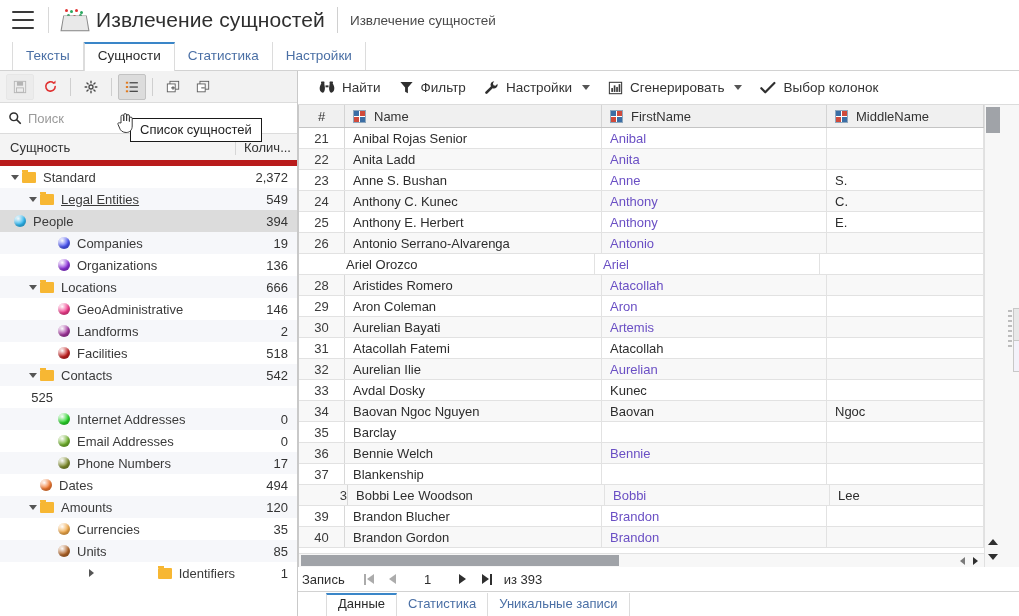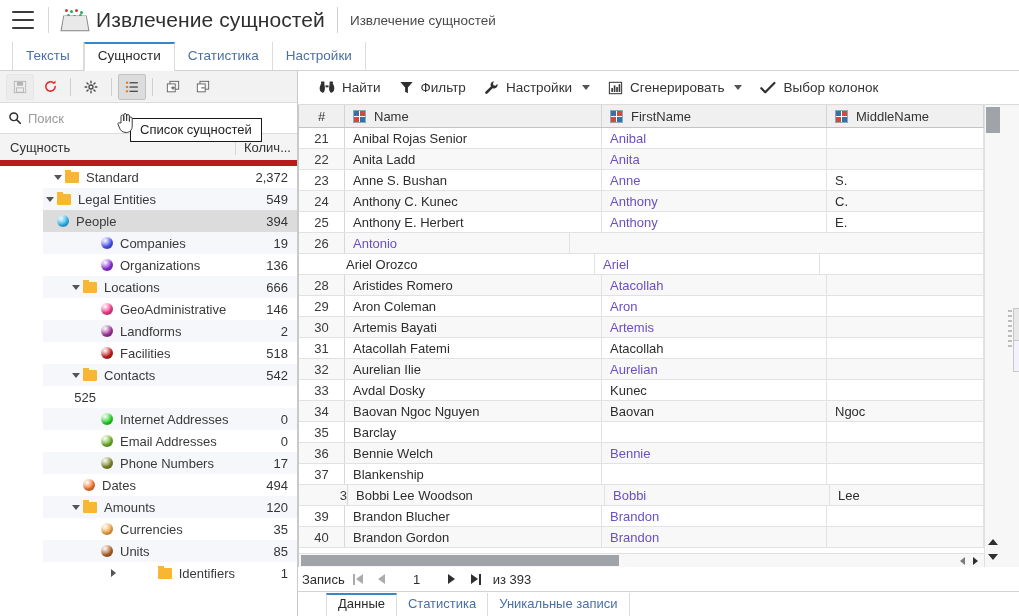--- a/index.html
+++ b/index.html
@@ -41,21 +41,21 @@
   .tbtn.dis{opacity:.45;cursor:default;background:#e6e6e6;border:1px solid #d8d8d8;}
   .tsep{width:1px;height:18px;background:#cfcfcf;margin:0 4px;}
 
   .searchrow{height:30px;display:flex;align-items:center;padding:0 8px;border-bottom:1px solid #dcdcdc;background:#fff;flex:none;gap:6px;}
   .searchrow .ph{color:#9a9a9a;font-size:13px;}
 
   .treehead{height:26px;display:flex;align-items:center;background:#f4f4f4;border-bottom:6px solid #b91c1c;flex:none;font-size:13px;color:#333;}
   .treehead .c1{flex:1;padding-left:10px;}
   .treehead .c2{width:62px;padding-left:8px;border-left:1px solid #d6d6d6;box-sizing:border-box;}
 
-  .tree{flex:1;overflow:hidden;background:#fff;margin-left:43px;}
+  .tree{flex:1;overflow:hidden;background:#fff;}
   .trow{height:22px;display:flex;align-items:center;font-size:13px;color:#3a3a3a;}
   .trow:nth-child(even){background:#f6f7fa;}
   .trow.sel{background:#dcdcdc;}
   .trow .lbl{flex:1;display:flex;align-items:center;overflow:hidden;white-space:nowrap;}
   .trow .cnt{width:62px;text-align:right;padding-right:9px;box-sizing:border-box;color:#333;}
   .arrow{width:14px;height:14px;flex:none;display:flex;align-items:center;justify-content:center;cursor:pointer;}
   .arrow.down::before{content:"";border-left:4px solid transparent;border-right:4px solid transparent;border-top:5px solid #555;}
   .arrow.right::before{content:"";border-top:4px solid transparent;border-bottom:4px solid transparent;border-left:5px solid #555;}
   .arrow.none::before{content:"";}
   .folder{width:14px;height:11px;flex:none;margin-right:7px;background:#f7b733;border-radius:1px;position:relative;}
@@ -96,21 +96,21 @@
 
   
   .hsbrow{height:13px;display:flex;align-items:center;background:#f7f7f7;border-top:1px solid #e2e2e2;flex:none;}
   .hsb{height:11px;background:#a0a3a8;margin:1px 0 1px 2px;}
   .hspace{flex:1;}
   .hsarrows{display:flex;align-items:center;gap:8px;padding-right:6px;}
   .hsarrows .l{width:0;height:0;border-top:4px solid transparent;border-bottom:4px solid transparent;border-right:5px solid #7a7a7a;}
   .hsarrows .r{width:0;height:0;border-top:4px solid transparent;border-bottom:4px solid transparent;border-left:5px solid #2f2f2f;}
 
   .pager{height:24px;display:flex;align-items:center;gap:2px;padding-left:4px;background:#fff;flex:none;font-size:13px;color:#2d2d2d;}
-  .pager .lab{margin-right:0;}
+  .pager .lab{margin-right:11px;}
   .pbtn{width:22px;height:20px;display:flex;align-items:center;justify-content:center;cursor:pointer;}
   .pbtn.dis{opacity:.40;}
   .pgnum{min-width:44px;text-align:center;}
   .ptri-r{width:0;height:0;border-top:5px solid transparent;border-bottom:5px solid transparent;border-left:7px solid #2f2f2f;}
   .ptri-l{width:0;height:0;border-top:5px solid transparent;border-bottom:5px solid transparent;border-right:7px solid #2f2f2f;}
   .pbar{width:2px;height:11px;background:#2f2f2f;}
 
   .btabs{height:24px;display:flex;align-items:flex-end;padding-left:28px;border-top:1px solid #d2d2d2;background:#fff;flex:none;}
   .btab{padding:3px 11px 4px;font-size:13px;color:#4a6fa5;border-right:1px solid #dcdcdc;cursor:pointer;line-height:16px;}
   .btab:first-child{border-left:1px solid #dcdcdc;}
@@ -236,21 +236,21 @@
       <div class="tree" id="tree">
           <div class="trow">
             <div class="lbl" style="padding-left: 8px;">
               <div class="arrow down"></div>
               <div class="folder"></div>
               <span>Standard</span>
             </div>
             <div class="cnt">2,372</div>
           </div>
           <div class="trow">
-            <div class="lbl" style="">
+            <div class="lbl" style="padding-left: 26px; text-decoration: underline;">
               <div class="arrow down"></div>
               <div class="folder"></div>
               <span>Legal Entities</span>
             </div>
             <div class="cnt">549</div>
           </div>
           <div class="trow sel">
             <div class="lbl" style="">
               <div class="arrow none"></div>
               <div class="dot" style="background: radial-gradient(circle at 35% 30%, rgba(255, 255, 255, 0.8) 0%, rgb(47, 183, 240) 55%, rgb(47, 183, 240) 100%);"></div>
@@ -545,20 +545,23 @@
                   <span class="link">Anthony</span>
                 </div>
                 <div class="gc" style="flex: 1 1 0%;">
                   <span>E.</span>
                 </div>
               </div>
               <div class="grow">
                 <div class="gc num" style="width: 46px;">
                   <span>26</span>
                 </div>
+                <div class="gc" style="width: 257px;">
+                  <span>Antonio Serrano-Alvarenga</span>
+                </div>
                 <div class="gc" style="width: 225px;">
                   <span class="link">Antonio</span>
                 </div>
                 <div class="gc" style="flex: 1 1 0%;">
                   <span></span>
                 </div>
               </div>
               <div class="grow">
                 <div class="gc num" style="width: 39px; margin-top: 40px;">
                   <span>27</span>
@@ -599,21 +602,21 @@
                 </div>
                 <div class="gc" style="flex: 1 1 0%;">
                   <span></span>
                 </div>
               </div>
               <div class="grow">
                 <div class="gc num" style="width: 46px;">
                   <span>30</span>
                 </div>
                 <div class="gc" style="width: 257px;">
-                  <span>Artemis Bayati</span>
+                  <span>Aurelian Bayati</span>
                 </div>
                 <div class="gc" style="width: 225px;">
                   <span class="link">Artemis</span>
                 </div>
                 <div class="gc" style="flex: 1 1 0%;">
                   <span></span>
                 </div>
               </div>
               <div class="grow">
                 <div class="gc num" style="width: 46px;">

